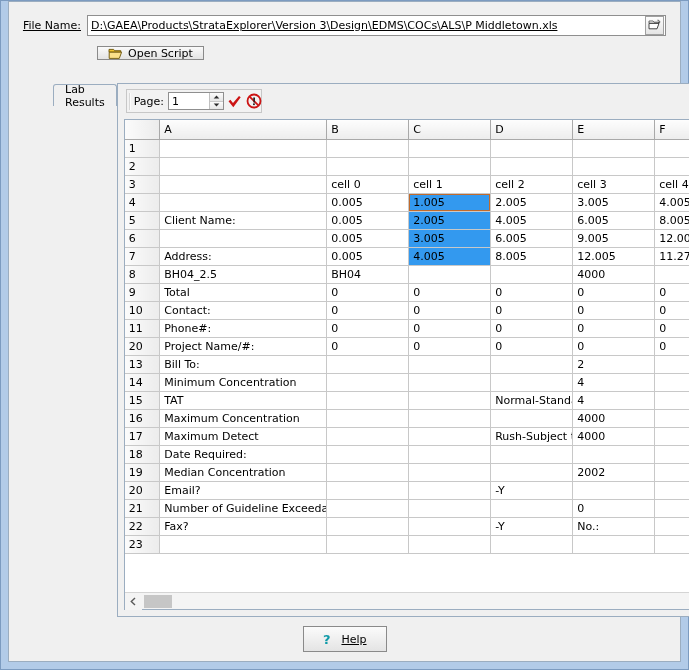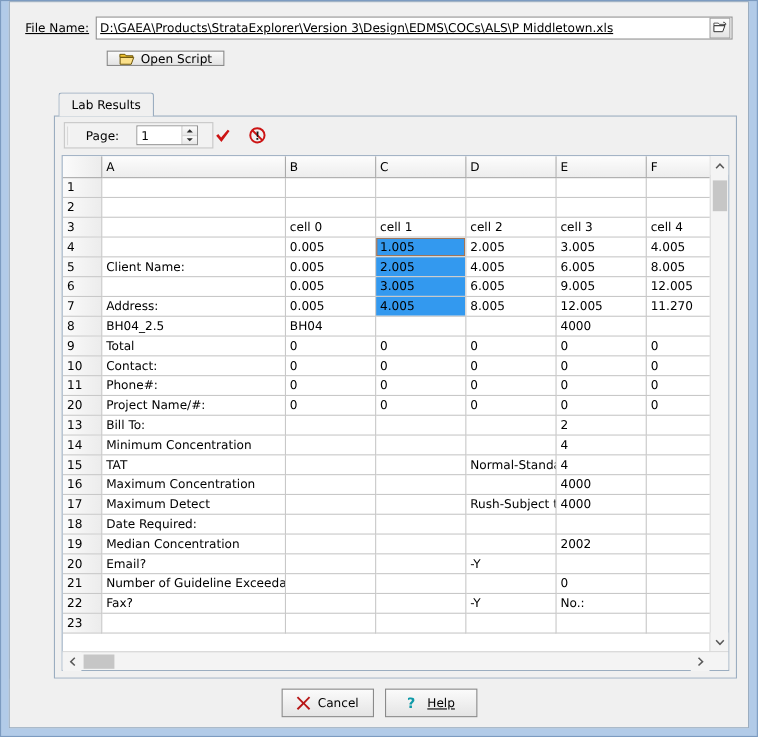--- a/index.html
+++ b/index.html
@@ -73,21 +73,21 @@
     background: linear-gradient(#fafafa,#e3e3e3);
     display: inline-flex; align-items: center; justify-content: center;
     padding: 0 10px;
     font-size: 11px; color: #000;
     margin-right: 9px;
     gap: 5px;
   }
   .btn svg { display:block; }
 
   
-  #tabwrap { flex: 1 1 auto; margin: 8px 10px 0 10px; display:flex; flex-direction:column; min-height:0;padding-left:30px; }
+  #tabwrap { flex: 1 1 auto; margin: 8px 10px 0 10px; display:flex; flex-direction:row; min-height:0;padding-left:30px; }
   #tabstrip { height: 22px; display: flex; align-items: flex-end; flex: 0 0 22px; padding-left: 4px; }
   .tab {
     height: 22px; padding: 0 11px;
     display: flex; align-items: center;
     background: #f0f0f0;
     border: 1px solid #9badc0; border-bottom: none;
     border-radius: 3px 3px 0 0;
     font-size: 11px; color:#000;
     position: relative; z-index: 2;
   }
@@ -103,21 +103,20 @@
 
   
   #toolbar {
     flex: 0 0 24px; height: 24px;
     display: flex; align-items: center;
     border: 1px solid #c7c7c7;
     background: #f2f2f2;
     width: 136px;
     margin: 0 0 6px 4px;
     padding-left: 2px;
-    gap: 12px;
   }
   .grip { width: 4px; height: 17px; border-left: 1px solid #d7d7d7; border-right: 1px solid #fbfbfb; margin-right:3px;}
   #pagelabel { font-size: 11px; margin-right: 4px; color:#000; }
   #pagespin { display: flex; height: 18px; border: 1px solid #8f8f8f; background:#fff; }
   #pageinput { width: 40px; border: none; outline: none; font-size: 11px; font-family: inherit; padding-left:3px; background:#fff; color:#000;}
   #spinbtns { width: 14px; display: flex; flex-direction: column; border-left: 1px solid #c0c0c0; }
   .spinb { flex:1; background: linear-gradient(#fcfcfc,#e6e6e6); display:flex;align-items:center;justify-content:center; }
   .spinb:first-child { border-bottom: 1px solid #c8c8c8; }
   .tbicon { width: 22px; height: 20px; display:flex;align-items:center;justify-content:center; margin-left:3px; }
 
@@ -582,26 +581,20 @@
                 </svg>
             </div>
             <div id="corner"></div>
           </div>
         </div>
       </div>
     </div>
 
     <div id="bottomrow">
       <div class="bigbtn">
-        <svg width="14" height="14" viewBox="0 0 14 14">
-          <path d="M2 1.2l4.9 4.9L11.8 1.2 13 2.4 8.1 7.3 13 12.2l-1.2 1.2L7 8.5 2 13.4.8 12.2l4.9-4.9L.8 2.4z" fill="#b81616"></path>
-        </svg>
-        <span>Cancel</span>
-      </div>
-      <div class="bigbtn">
         <svg width="13" height="14" viewBox="0 0 13 14">
           <text x="1" y="12" font-family="DejaVu Sans, sans-serif" font-size="13" font-weight="bold" fill="#0f9aa8">?</text>
         </svg>
         <span class="ul">Help</span>
       </div>
     </div>
 
   </div>
 </div>
 

